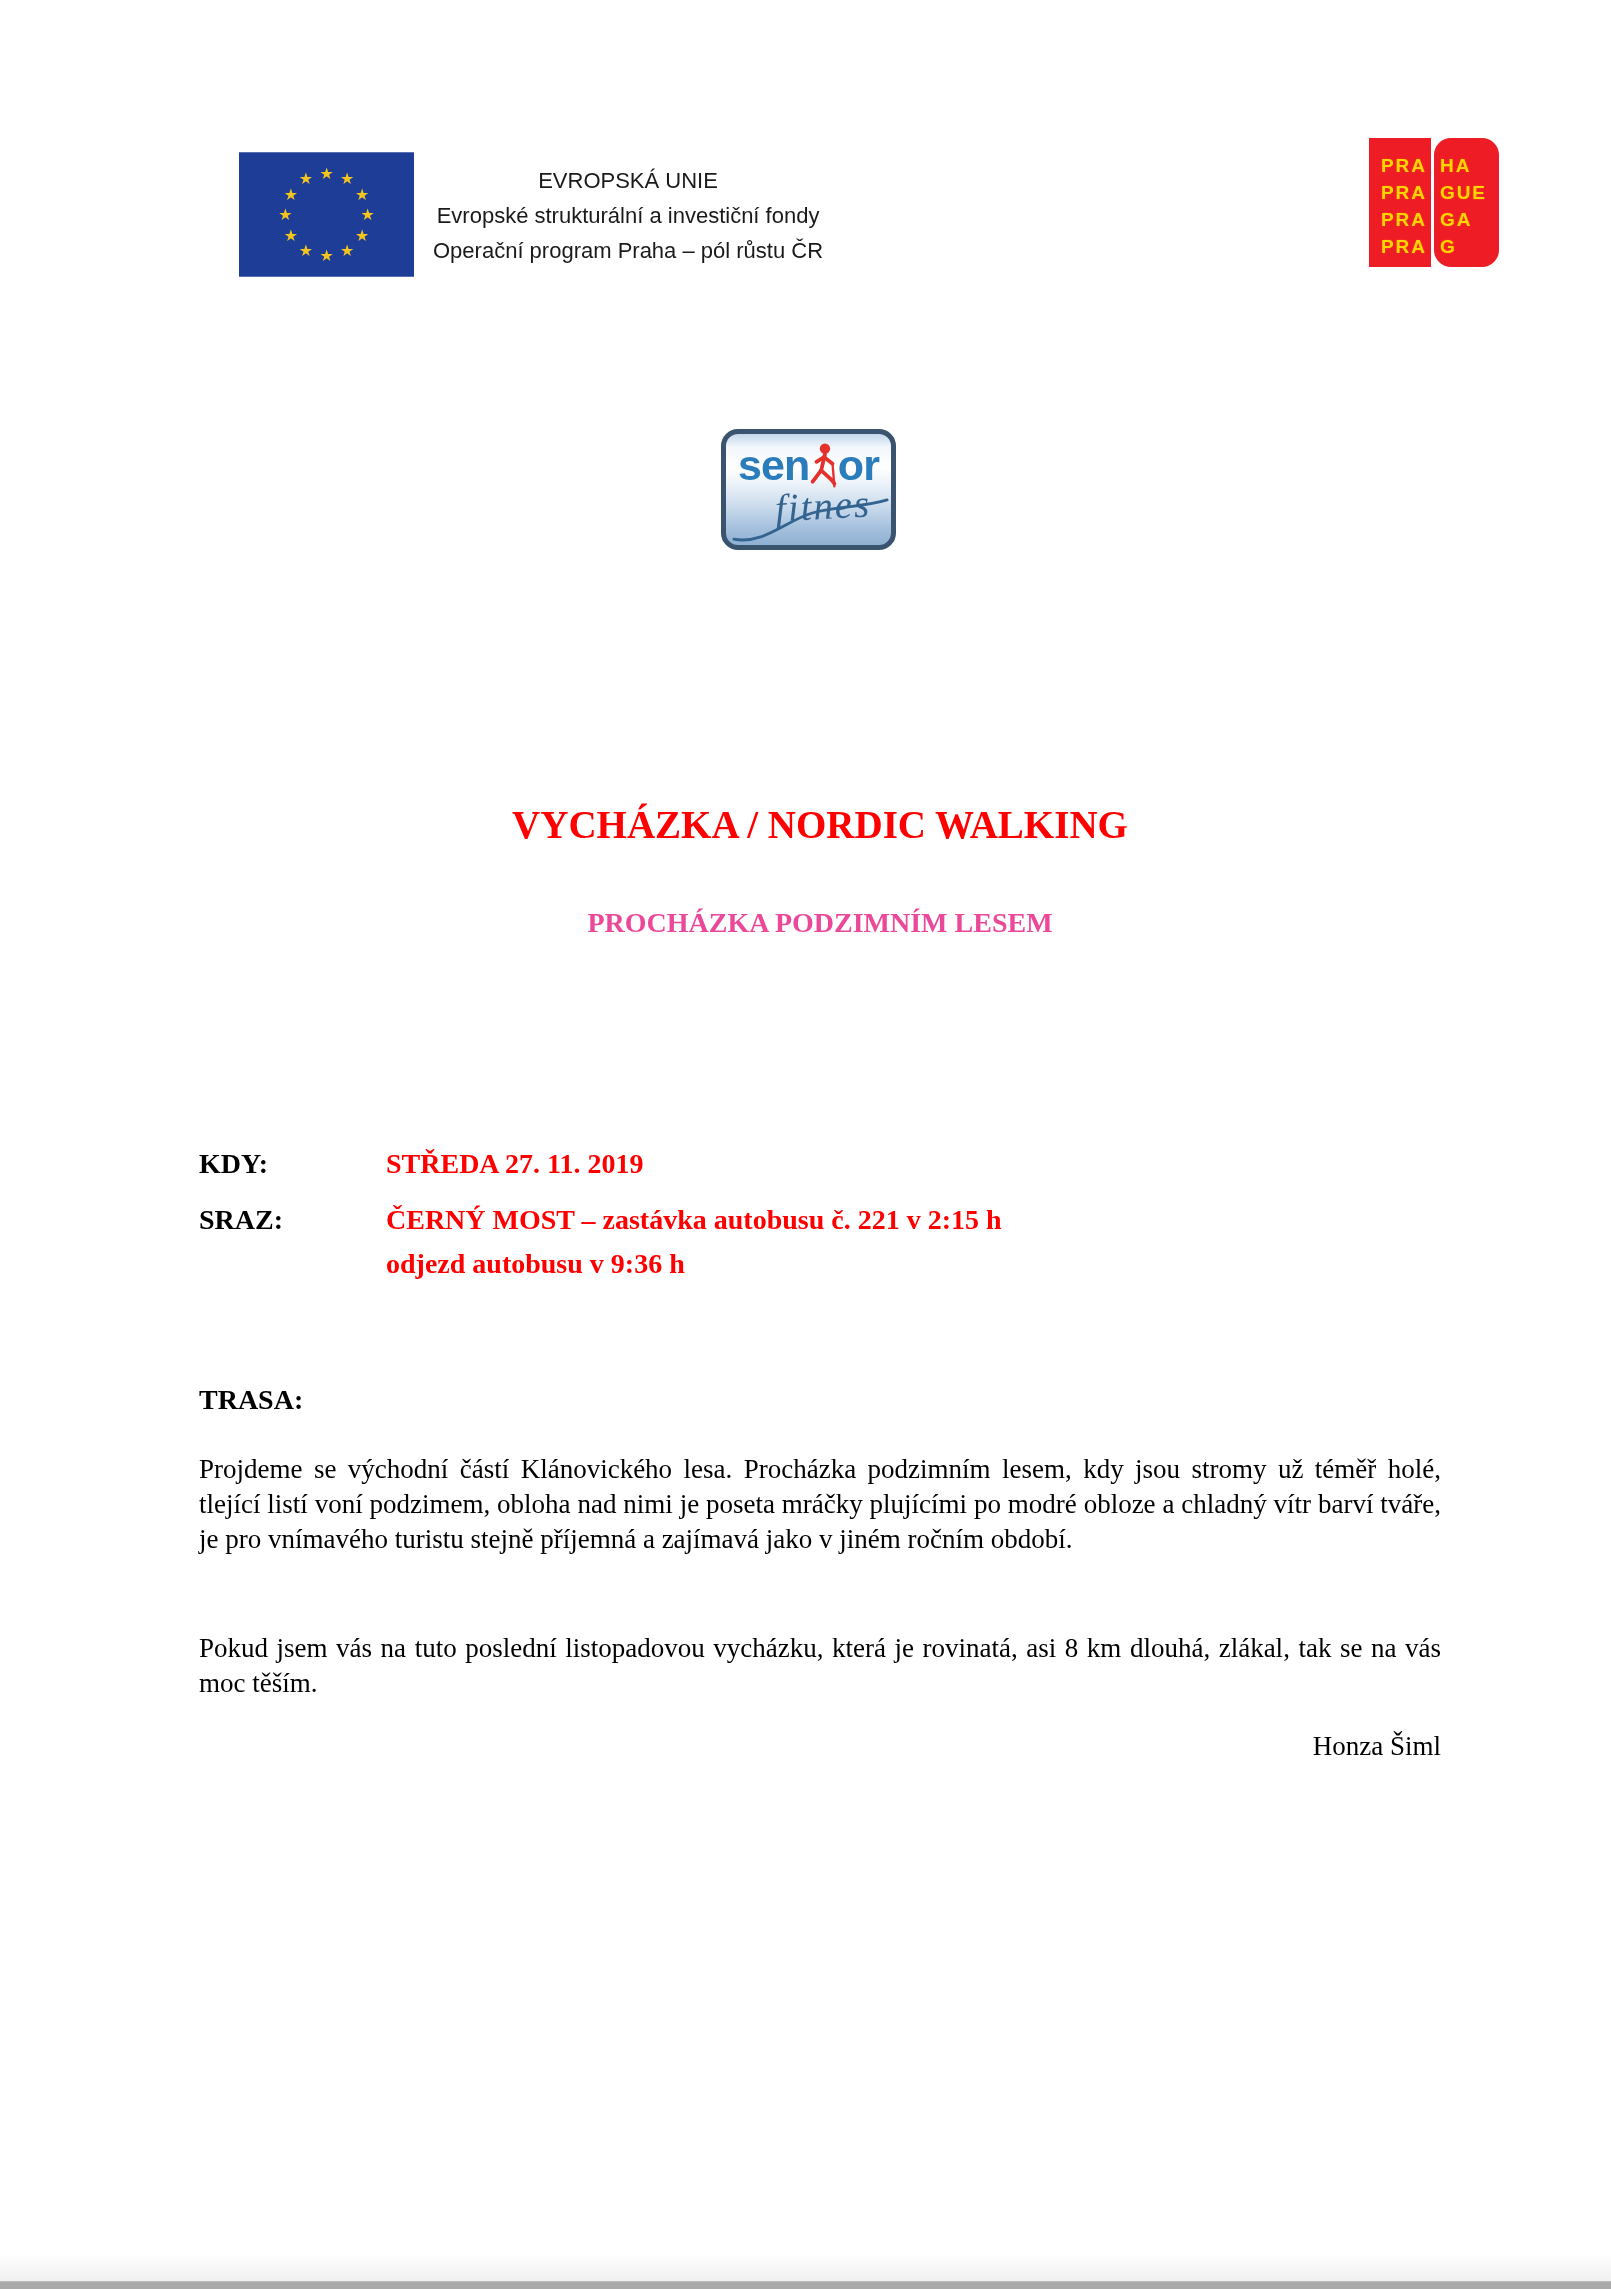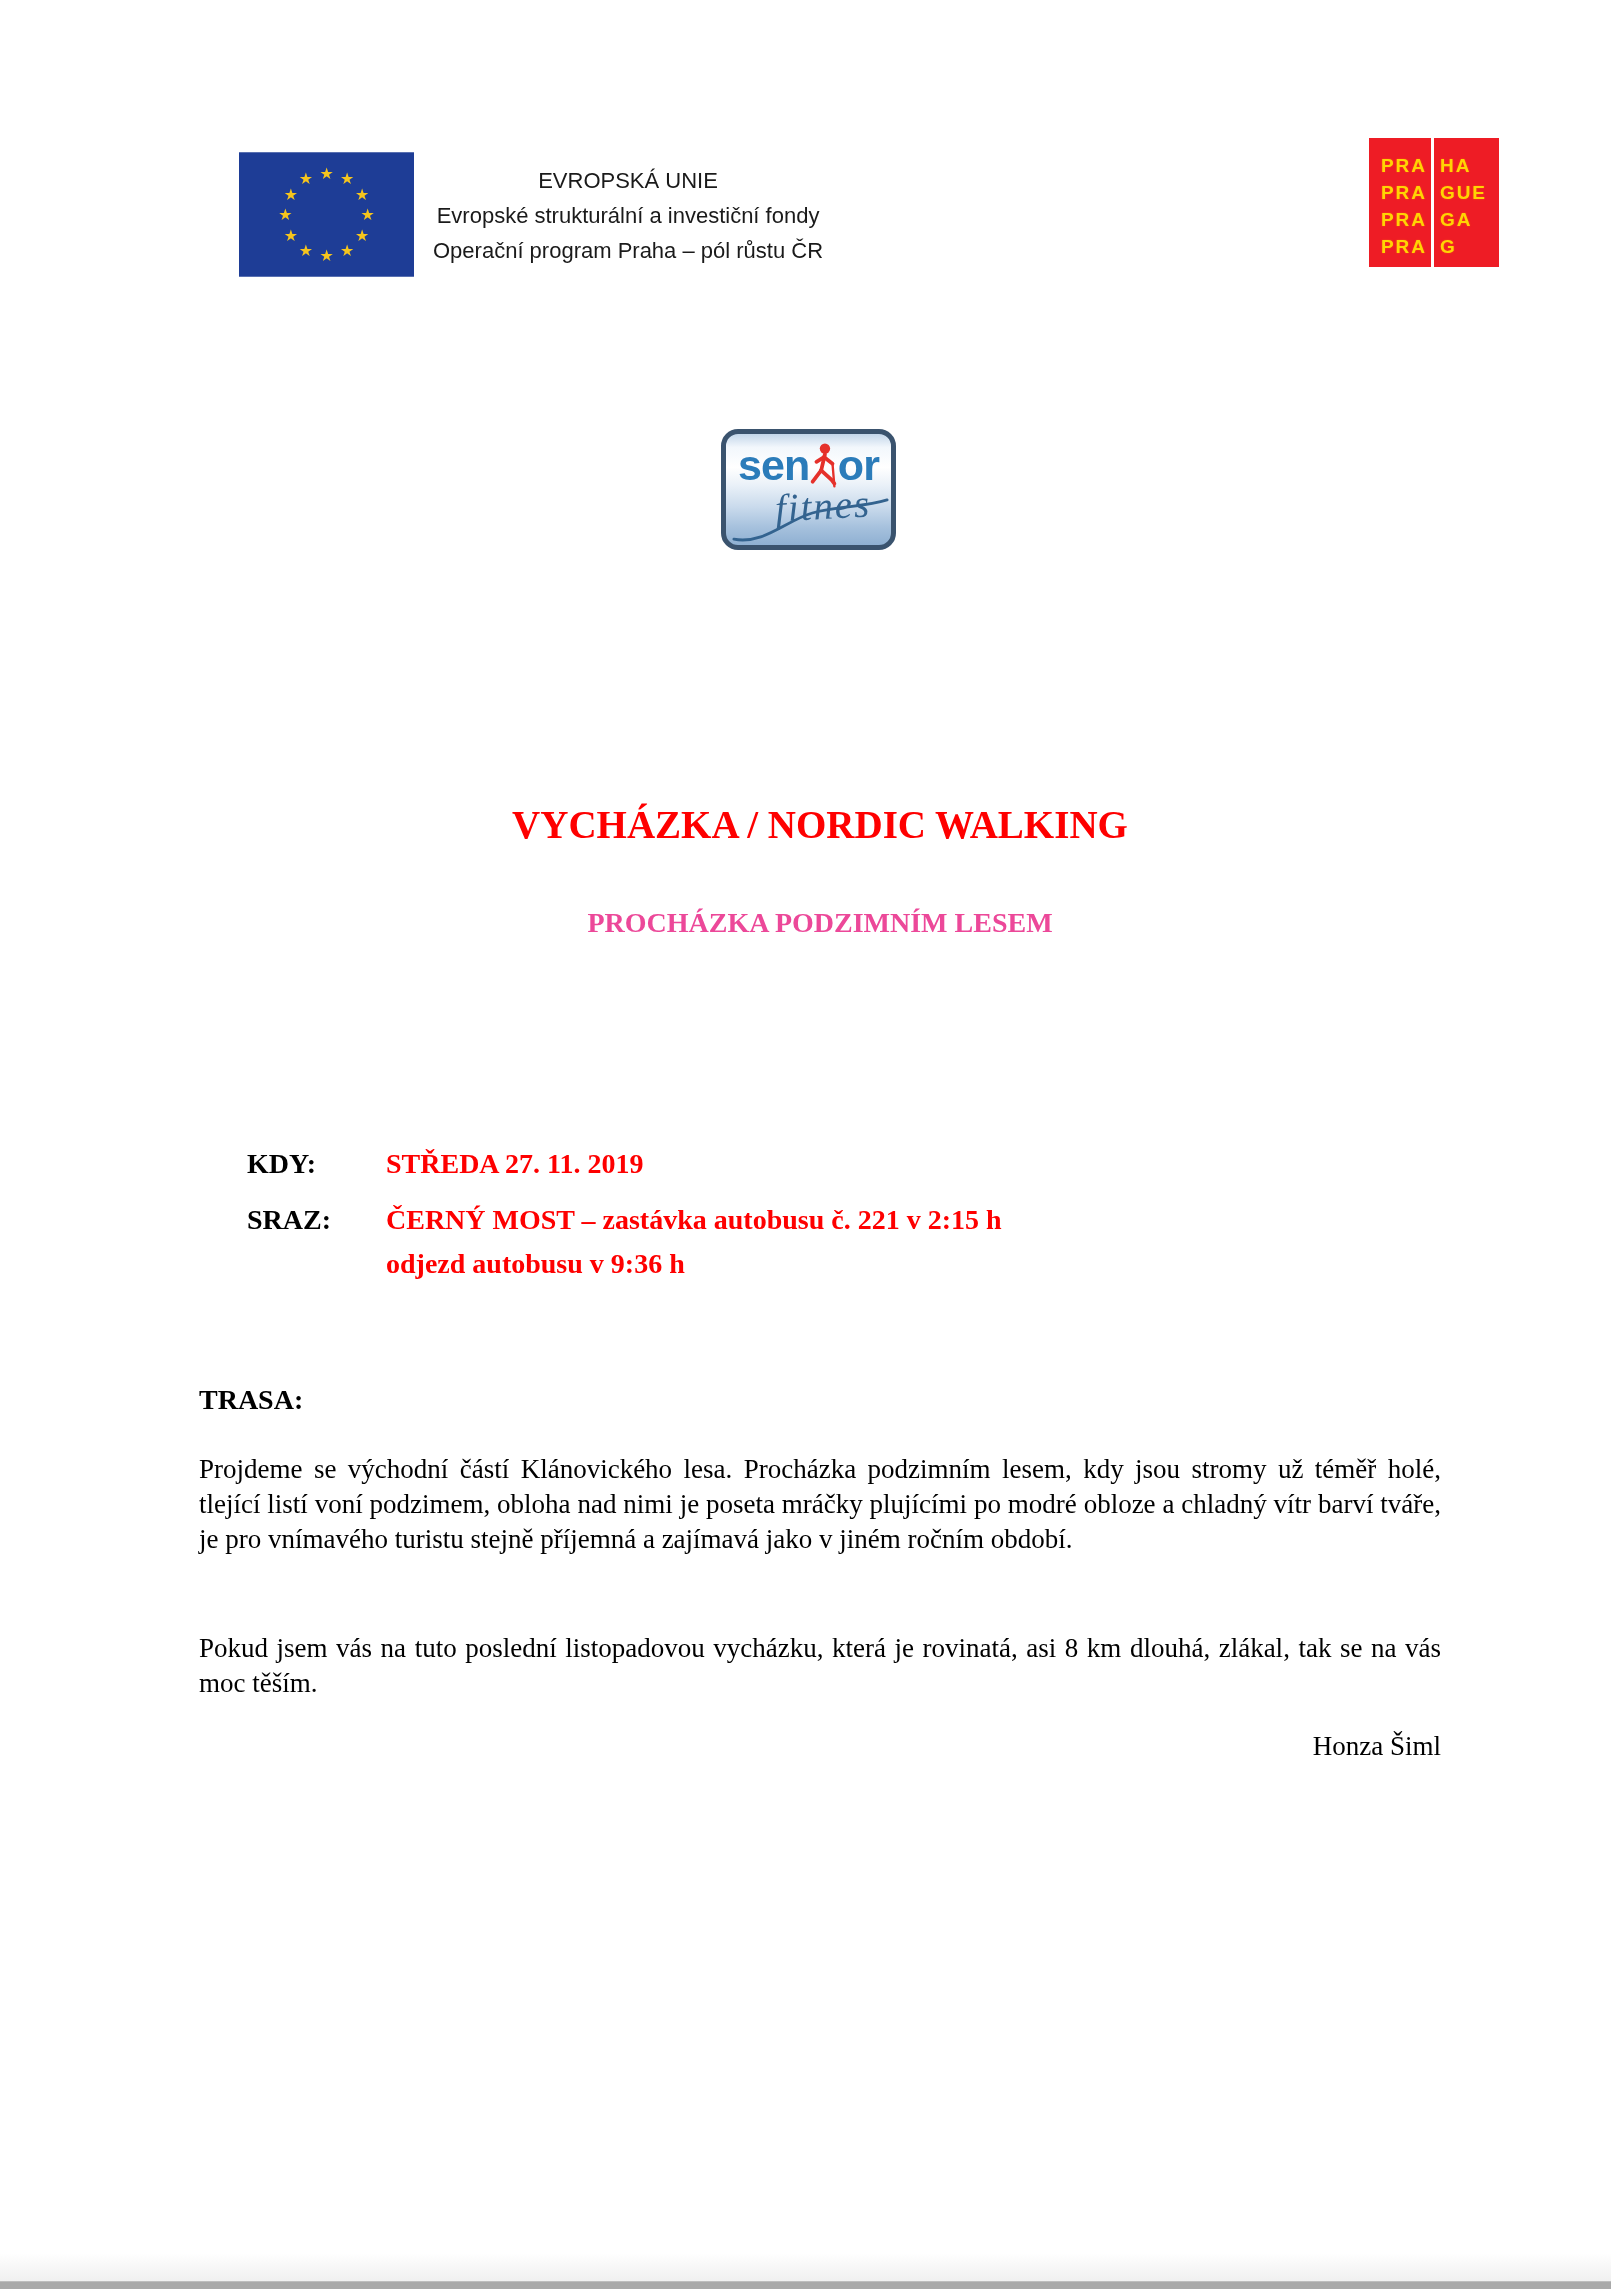--- a/index.html
+++ b/index.html
@@ -29,21 +29,21 @@
   }
   .prague-col {
     background: #ee1c25; height: 129px; box-sizing: border-box;
     font-family: "Liberation Sans", sans-serif; font-weight: bold;
     font-size: 19px; line-height: 27px; letter-spacing: 1.9px;
     color: #ffd403; padding-top: 14px;
     text-shadow: 0 0 1.9px rgba(255,140,0,0.55);
   }
   .prague-col-left  { width: 64px; padding-left: 12px; }
   .prague-divider   { width: 3.7px; height: 129px; background: #ffffff; }
-  .prague-col-right { width: 67px; padding-left: 5.6px; }
+  .prague-col-right { width: 67px; padding-left: 5.6px; border-radius: 17px; }
 
   
   .senior-logo {
     position: absolute; left: 721px; top: 429px;
     width: 175px; height: 121px; box-sizing: border-box;
     border: 5.6px solid #3a536e; border-radius: 17px;
     background: linear-gradient(180deg,
       #c3d6ea 0%, #f2f7fc 12%, #ffffff 30%, #eaf1f8 46%,
       #c9daec 66%, #a6c1dd 84%, #8fb0d2 100%);
     overflow: hidden;
@@ -69,21 +69,21 @@
     text-align: center; font-weight: bold; font-size: 39px; line-height: 37px;
     color: #fe0000;
   }
   .event-title-heading {
     position: absolute; left: 199px; top: 901px; width: 1242px;
     text-align: center; font-weight: bold; font-size: 28px; line-height: 43px;
     color: #ec4899;
   }
 
   
-  .sched-label { position: absolute; left: 199px; font-weight: bold; font-size: 28px; color: #000; white-space: nowrap; margin-left: 48px; }
+  .sched-label { position: absolute; left: 199px; font-weight: bold; font-size: 28px; color: #000; white-space: nowrap; }
   .sched-value { position: absolute; left: 386px; font-weight: bold; font-size: 28px; color: #fe0000; white-space: nowrap; }
   .row-kdy  { top: 1147px; line-height: 34px; }
   .row-sraz { top: 1198px; line-height: 44px; }
 
   
   .route-heading {
     position: absolute; left: 199px; top: 1383px;
     font-weight: bold; font-size: 28px; line-height: 34px; color: #000;
   }
   .route-paragraph {

